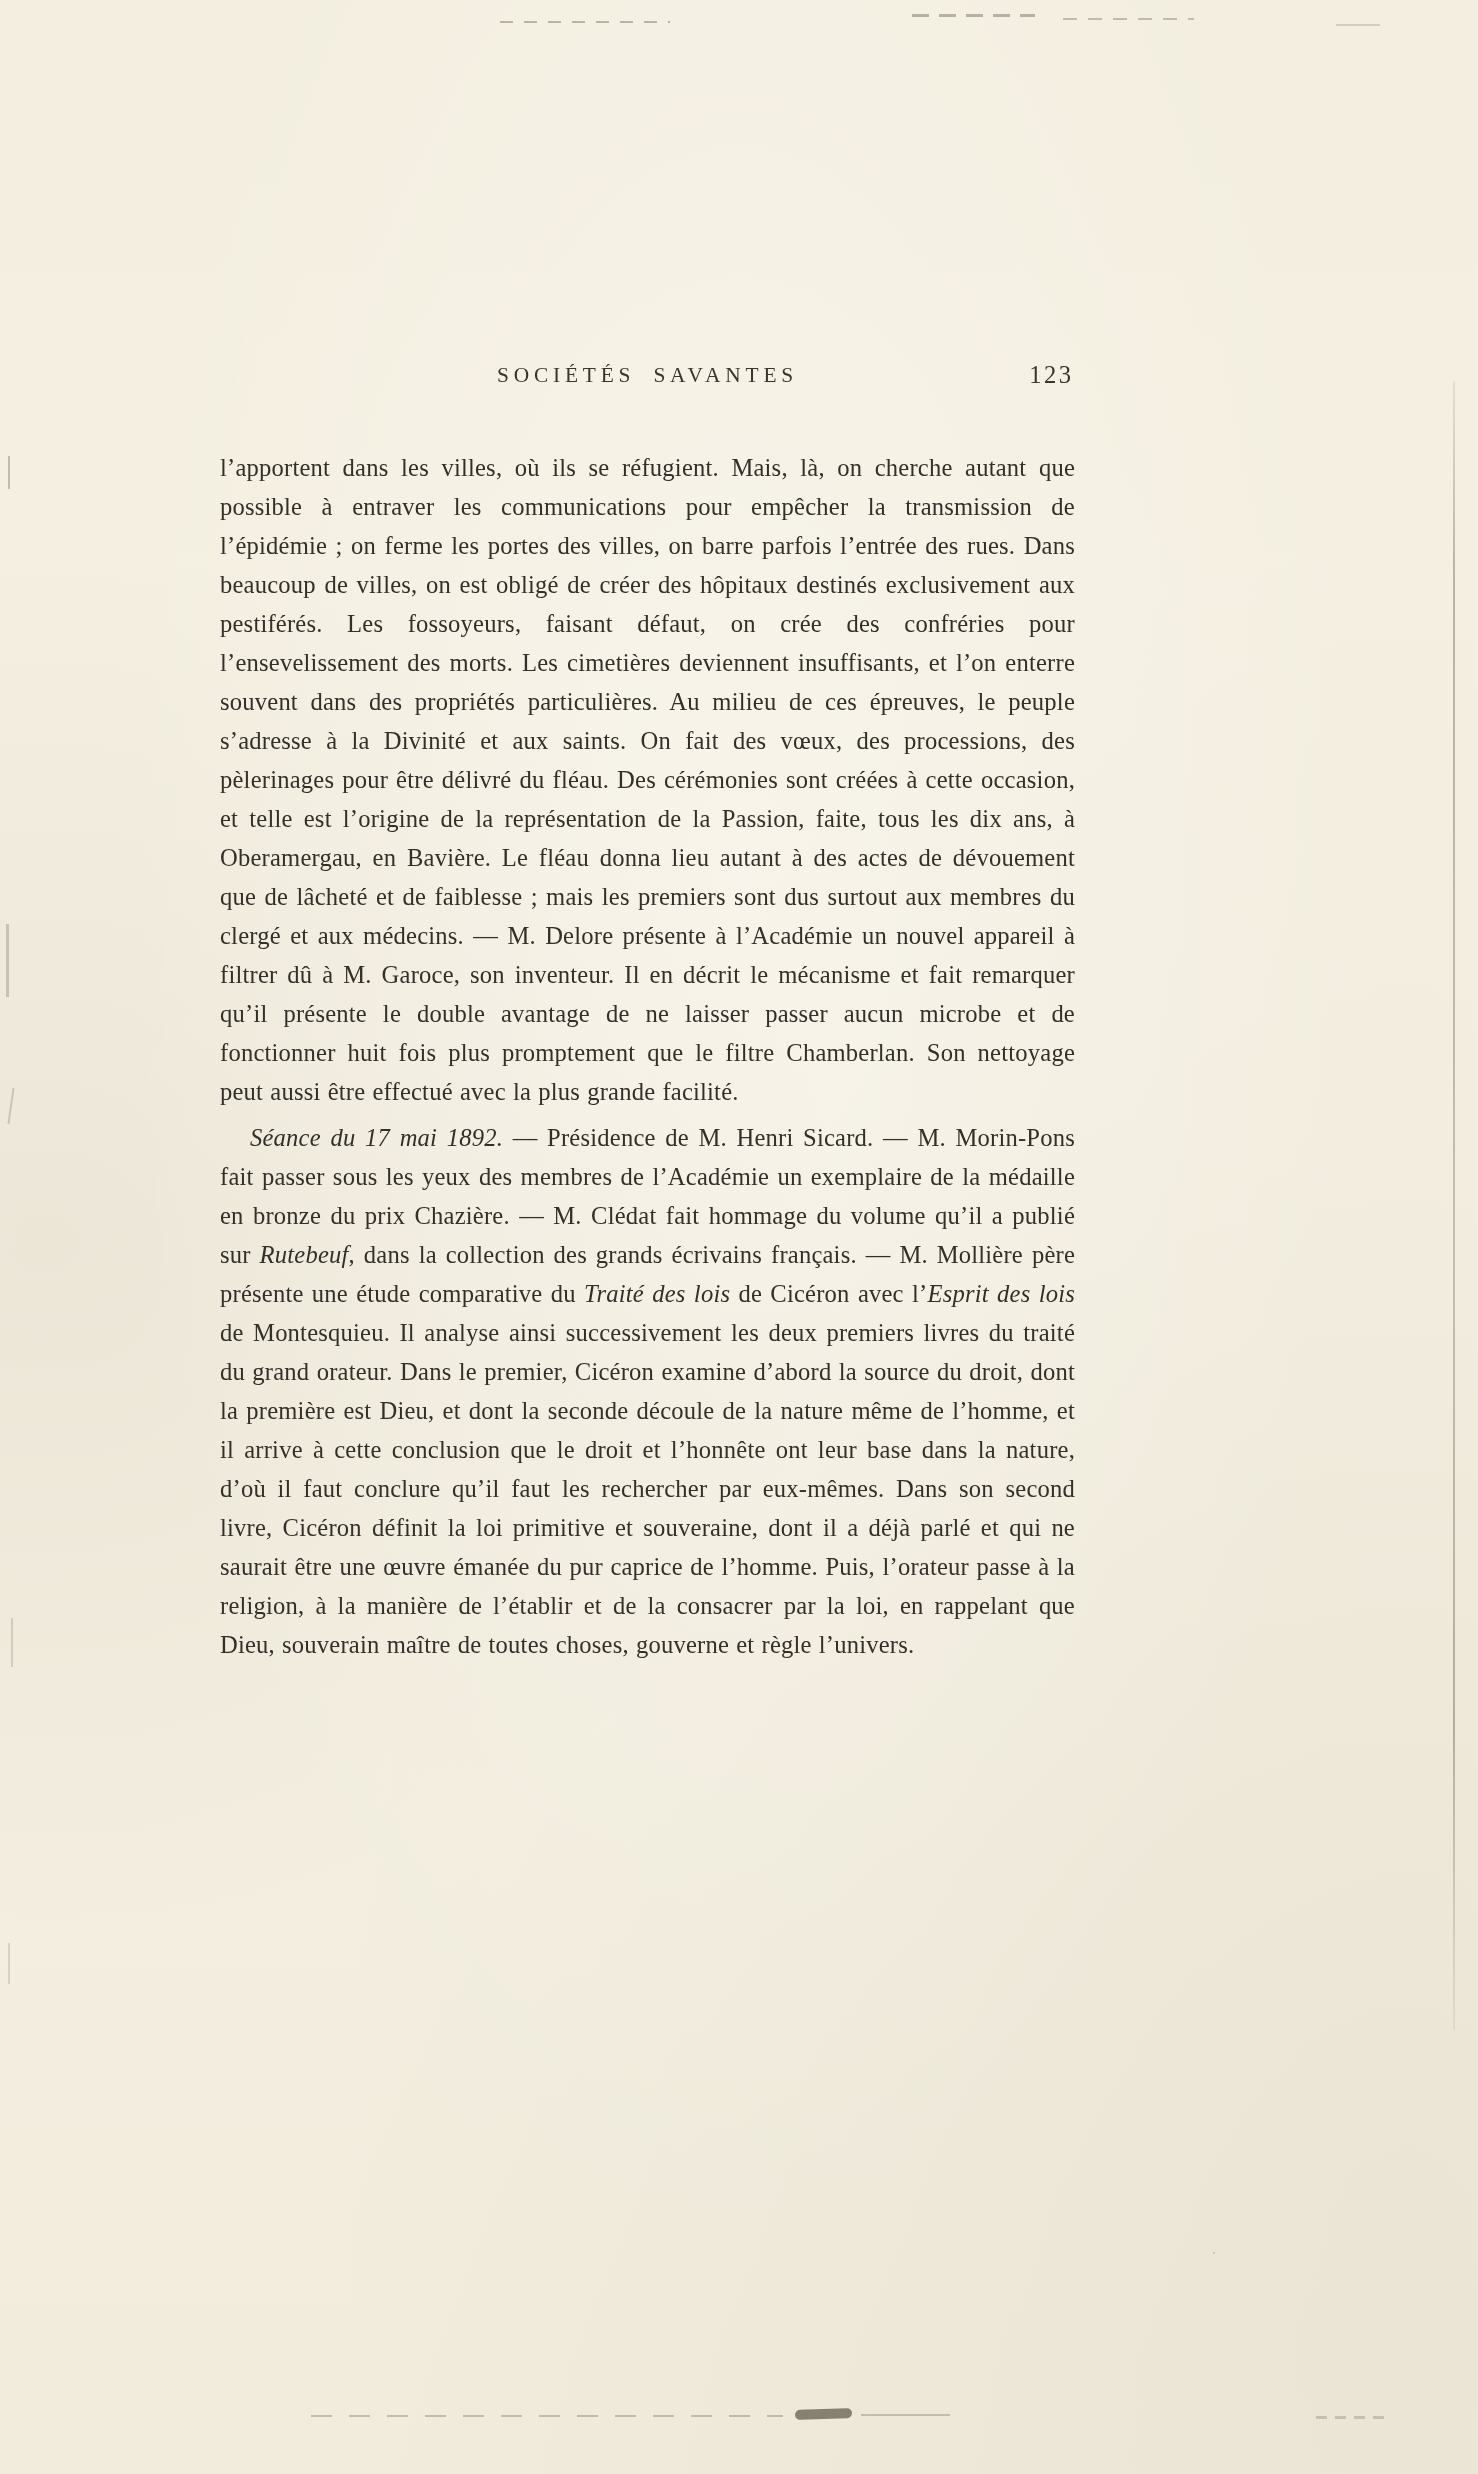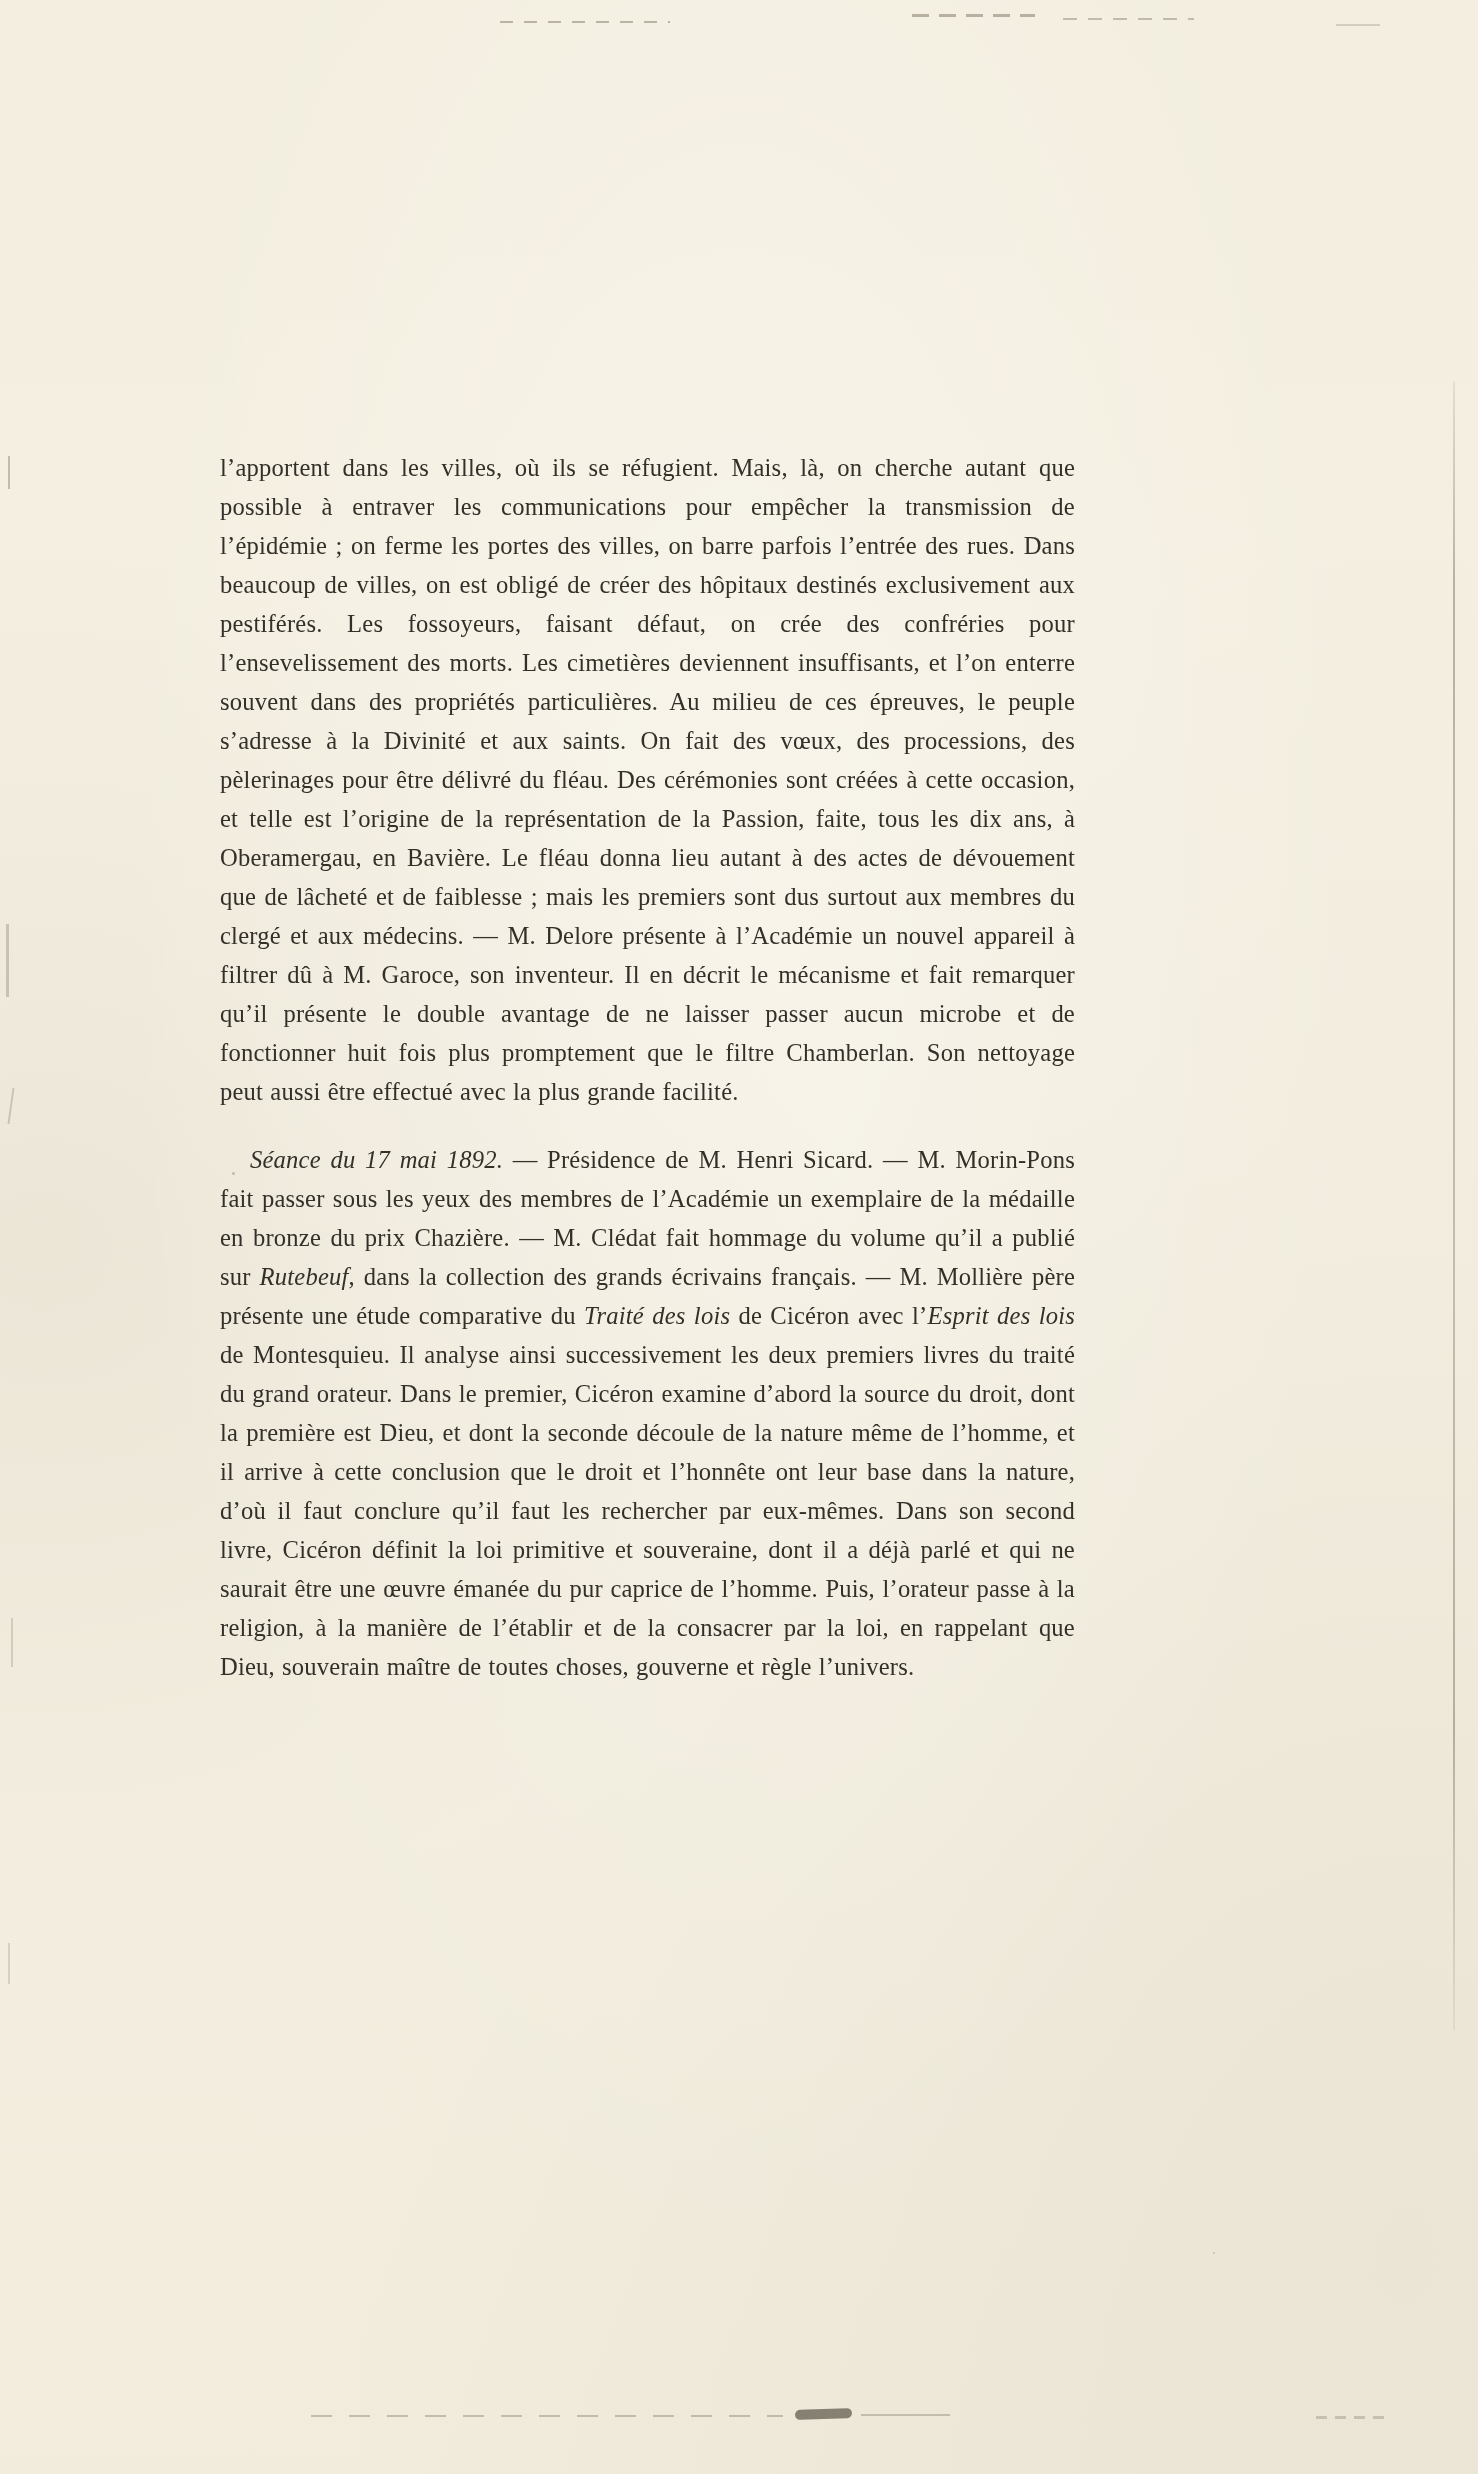--- a/index.html
+++ b/index.html
@@ -65,21 +65,21 @@
     text-align: justify;
     letter-spacing: 0.2px;
     word-spacing: 0.8px;
   }
   .text-block p {
     margin: 0;
     padding: 0;
   }
   .text-block p.indent {
     text-indent: 30px;
-    margin-top: 29px;
+    margin-top: 7px;
   }
   .text-block .it {
     font-style: italic;
   }
 
   
   .artifact { position: absolute; pointer-events: none; }
   .right-line {
     left: 1453px; top: 381px; width: 1.6px; height: 1649px;
     background: linear-gradient(180deg,
@@ -135,20 +135,24 @@
   <div class="artifact top-smudge-2"></div>
   <div class="artifact top-smudge-3"></div>
   <div class="artifact top-smudge-4"></div>
   <div class="artifact bottom-blob"></div>
   <div class="artifact bottom-dash-1"></div>
   <div class="artifact bottom-dash-2"></div>
   <div class="artifact bottom-dash-3"></div>
   <div class="artifact speck-1"></div>
   <div class="artifact speck-2"></div>
 
+  <header class="running-head">
+    <span class="head-title">SOCIÉTÉS SAVANTES</span>
+    <span class="page-number">123</span>
+  </header>
 
   <main class="text-block">
       <p class=""><span>l’apportent dans les villes, où ils se réfugient. Mais, là, on cherche autant que possible à entraver les communications pour empêcher la transmission de l’épidémie ; on ferme les portes des villes, on barre parfois l’entrée des rues. Dans beaucoup de villes, on est obligé de créer des hôpitaux destinés exclusivement aux pestiférés. Les fossoyeurs, faisant défaut, on crée des confréries pour l’ensevelissement des morts. Les cimetières deviennent insuffisants, et l’on enterre souvent dans des propriétés particulières. Au milieu de ces épreuves, le peuple s’adresse à la Divinité et aux saints. On fait des vœux, des processions, des pèlerinages pour être délivré du fléau. Des cérémonies sont créées à cette occasion, et telle est l’origine de la représentation de la Passion, faite, tous les dix ans, à Oberamergau, en Bavière. Le fléau donna lieu autant à des actes de dévouement que de lâcheté et de faiblesse ; mais les premiers sont dus surtout aux membres du clergé et aux médecins. — M. Delore présente à l’Académie un nouvel appareil à filtrer dû à M. Garoce, son inventeur. Il en décrit le mécanisme et fait remarquer qu’il présente le double avantage de ne laisser passer aucun microbe et de fonctionner huit fois plus promptement que le filtre Chamberlan. Son nettoyage peut aussi être effectué avec la plus grande facilité.</span></p>
       <p class="indent"><span class="it">Séance du 17 mai 1892.</span><span> — Présidence de M. Henri Sicard. — M. Morin-Pons fait passer sous les yeux des membres de l’Académie un exemplaire de la médaille en bronze du prix Chazière. — M. Clédat fait hommage du volume qu’il a publié sur </span><span class="it">Rutebeuf</span><span>, dans la collection des grands écrivains français. — M. Mollière père présente une étude comparative du </span><span class="it">Traité des lois</span><span> de Cicéron avec l’</span><span class="it">Esprit des lois</span><span> de Montesquieu. Il analyse ainsi successivement les deux premiers livres du traité du grand orateur. Dans le premier, Cicéron examine d’abord la source du droit, dont la première est Dieu, et dont la seconde découle de la nature même de l’homme, et il arrive à cette conclusion que le droit et l’honnête ont leur base dans la nature, d’où il faut conclure qu’il faut les rechercher par eux-mêmes. Dans son second livre, Cicéron définit la loi primitive et souveraine, dont il a déjà parlé et qui ne saurait être une œuvre émanée du pur caprice de l’homme. Puis, l’orateur passe à la religion, à la manière de l’établir et de la consacrer par la loi, en rappelant que Dieu, souverain maître de toutes choses, gouverne et règle l’univers.</span></p>
     </main>
 
 </div>
 
 
 </body></html>

